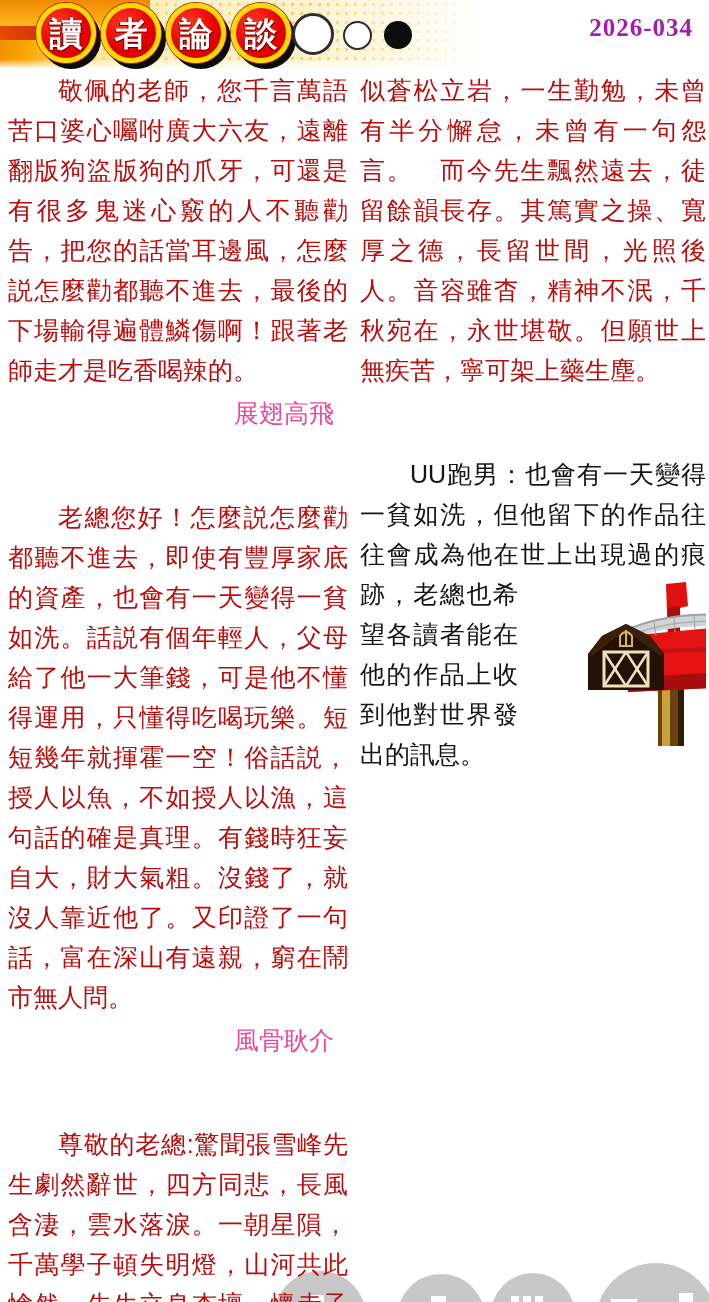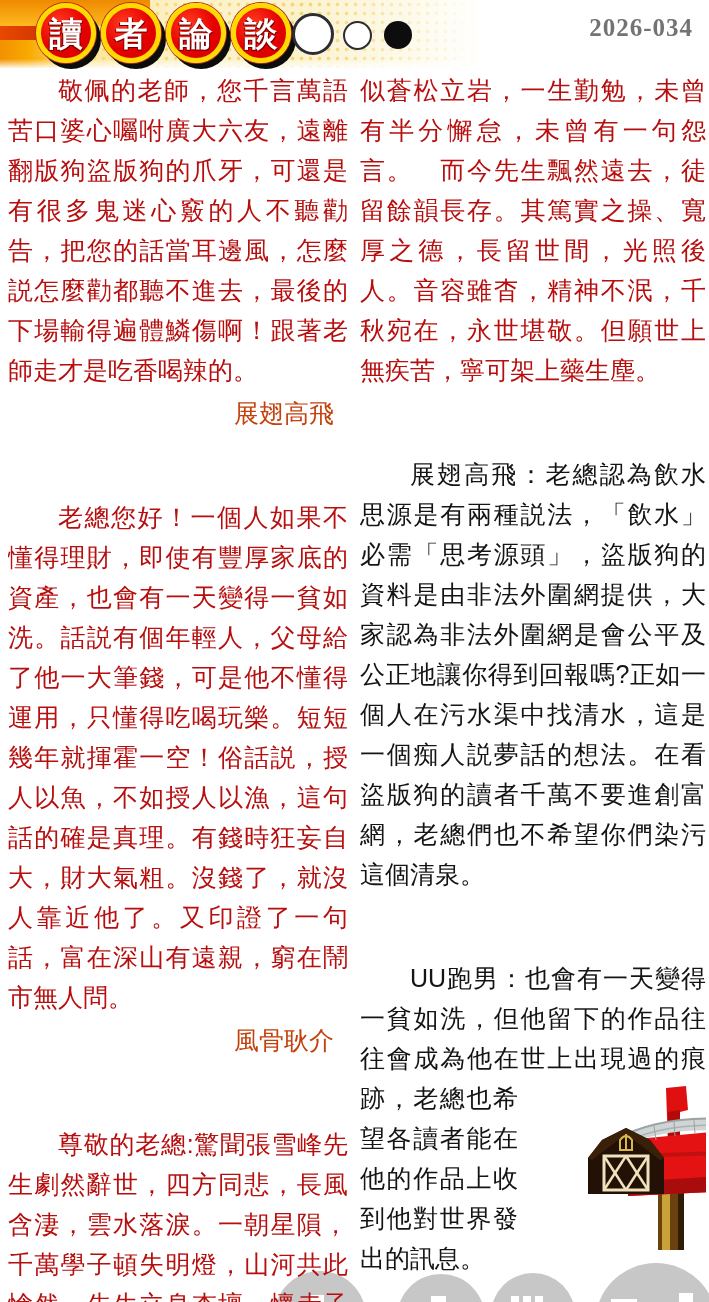--- a/index.html
+++ b/index.html
@@ -44,42 +44,42 @@
     text-shadow:1px 1px 0 #7a0000, -1px 1px 0 #7a0000;
   }
   .decor-circles{position:absolute;left:292px;top:13px;display:flex;align-items:center;}
   .dc{border-radius:50%;background:#ffffff;}
   .dc-large{width:36px;height:36px;border:3px solid #2c2c34;margin-right:9px;}
   .dc-small{width:25px;height:25px;border:2.5px solid #2c2c34;margin-right:12px;margin-top:2px;}
   .dc-filled{width:28px;height:28px;background:#0d0d0d;border:none;margin-top:2px;}
   .page-number{
     position:absolute;right:16px;top:14px;
     font-family:"Liberation Serif", serif;font-weight:bold;
-    font-size:25px;color:#737373;letter-spacing:1px;
+    font-size:25px;color:#a21caf;letter-spacing:1px;
   }
 
   
   .dome{position:absolute;border-radius:50%;background:#c7c7c7;z-index:0;}
   .dome .slit{position:absolute;background:#ffffff;}
 
   
   .col{
     position:absolute;top:70px;z-index:1;
     font-size:25px;line-height:40px;
     text-align:justify;text-justify:inter-character;
   }
   .col-left{left:8px;width:340px;height:1232px;overflow:hidden;}
   .col-right{left:360px;width:346px;height:1232px;overflow:hidden;}
   .para{margin:0;text-indent:2em;}
   .para.gap{margin-top:64px;}
   .letter{color:#b70e0e;}
   .reply{color:#141414;}
   .sig{
     margin:3px 0 0 0;text-align:right;text-indent:0;
-    color:#c2410c;padding-right:14px;
+    color:#ec4899;padding-right:14px;
   }
   .nogap{margin-top:0;}
 
   
   .mailbox-float{
     float:right;width:182px;height:168px;
     margin:4px 0 0 6px;position:relative;z-index:2;
     shape-outside:inset(0);
   }
 
@@ -128,28 +128,27 @@
   <div class="slit" style="left:44px;top:23px;width:8px;height:14px;"></div>
 </div>
 <div class="dome" style="left:595px;top:1263px;width:122px;height:122px;">
   <div class="slit" style="left:16px;top:36px;width:26px;height:7px;"></div>
   <div class="slit" style="left:84px;top:30px;width:14px;height:14px;"></div>
 </div>
 
 <div class="col col-left">
   <p class="para letter nogap">敬佩的老師，您千言萬語苦口婆心囑咐廣大六友，遠離翻版狗盜版狗的爪牙，可還是有很多鬼迷心竅的人不聽勸告，把您的話當耳邊風，怎麼説怎麼勸都聽不進去，最後的下場輸得遍體鱗傷啊！跟著老師走才是吃香喝辣的。</p>
   <p class="sig">展翅高飛</p>
-  <p class="para letter gap">老總您好！一個人如果不懂得理財，即使有豐厚家底的資產，也會有一天變得一貧如洗。話説有個年輕人，父母給了他一大筆錢，可是他不懂得運用，只懂得吃喝玩樂。短短幾年就揮霍一空！俗話説，授人以魚，不如授人以漁，這句話的確是真理。有錢時狂妄自大，財大氣粗。沒錢了，就沒人靠近他了。又印證了一句話，富在深山有遠親，窮在鬧市無人問。</p>
+  <p class="para letter gap">老總您好！怎麼説怎麼勸都聽不進去，即使有豐厚家底的資產，也會有一天變得一貧如洗。話説有個年輕人，父母給了他一大筆錢，可是他不懂得運用，只懂得吃喝玩樂。短短幾年就揮霍一空！俗話説，授人以魚，不如授人以漁，這句話的確是真理。有錢時狂妄自大，財大氣粗。沒錢了，就沒人靠近他了。又印證了一句話，富在深山有遠親，窮在鬧市無人問。</p>
   <p class="sig">風骨耿介</p>
   <p class="para letter gap">尊敬的老總:驚聞張雪峰先生劇然辭世，四方同悲，長風含淒，雲水落淚。一朝星隕，千萬學子頓失明燈，山河共此愴然。先生立身杏壇，懷赤子心，行濟世之事。於紛雜報考歧路間，為千萬少年撥雲見日，指渡迷津。朝暮劬勞，未嘗稍歇，俯首深耕，不計苦辛，以一身擔當，為後生鋪築前路，以滿腔熱忱，解無數家庭憂慮。言語懇切如春風化雨，風骨耿介</p>
 </div>
 
 <div class="col col-right">
   <p class="para letter cont nogap">似蒼松立岩，一生勤勉，未曾有半分懈怠，未曾有一句怨言。　而今先生飄然遠去，徒留餘韻長存。其篤實之操、寬厚之德，長留世間，光照後人。音容雖杳，精神不泯，千秋宛在，永世堪敬。但願世上無疾苦，寧可架上藥生塵。</p>
-  <p class="para reply gap">展翅高飛：老總認為飲水思源是有兩種説法，「飲水」必需「思考源頭」，盜版狗的資料是由非法外圍網提供，大家認為非法外圍網是會公平及公正地讓你得到回報嗎?正如一個人在污水渠中找清水，這是一個痴人説夢話的想法。在看盜版狗的讀者千萬不要進創富網，老總們也不希望你們染污這個清泉。</p>
   <p class="para reply gap"><span>UU跑男：也會有一天變得一貧如洗，但他留下的作品往往會成為他在世上出現過的痕</span><span class="mailbox-float"><svg width="182" height="168" viewBox="0 0 182 168" xmlns="http://www.w3.org/2000/svg">
 
       <rect x="84" y="92" width="26" height="76" fill="#6b4110"></rect>
       <rect x="88" y="92" width="8" height="76" fill="#caa23a"></rect>
       <rect x="104" y="92" width="6" height="76" fill="#2e1c05"></rect>
 
       <polygon points="92,6 112,4 114,28 106,30 106,64 94,64" fill="#e01010"></polygon>
       <polygon points="94,30 106,28 106,64 94,64" fill="#b00a0a"></polygon>
 
       <polygon points="52,58 178,46 180,108 54,114" fill="#e41212"></polygon>

